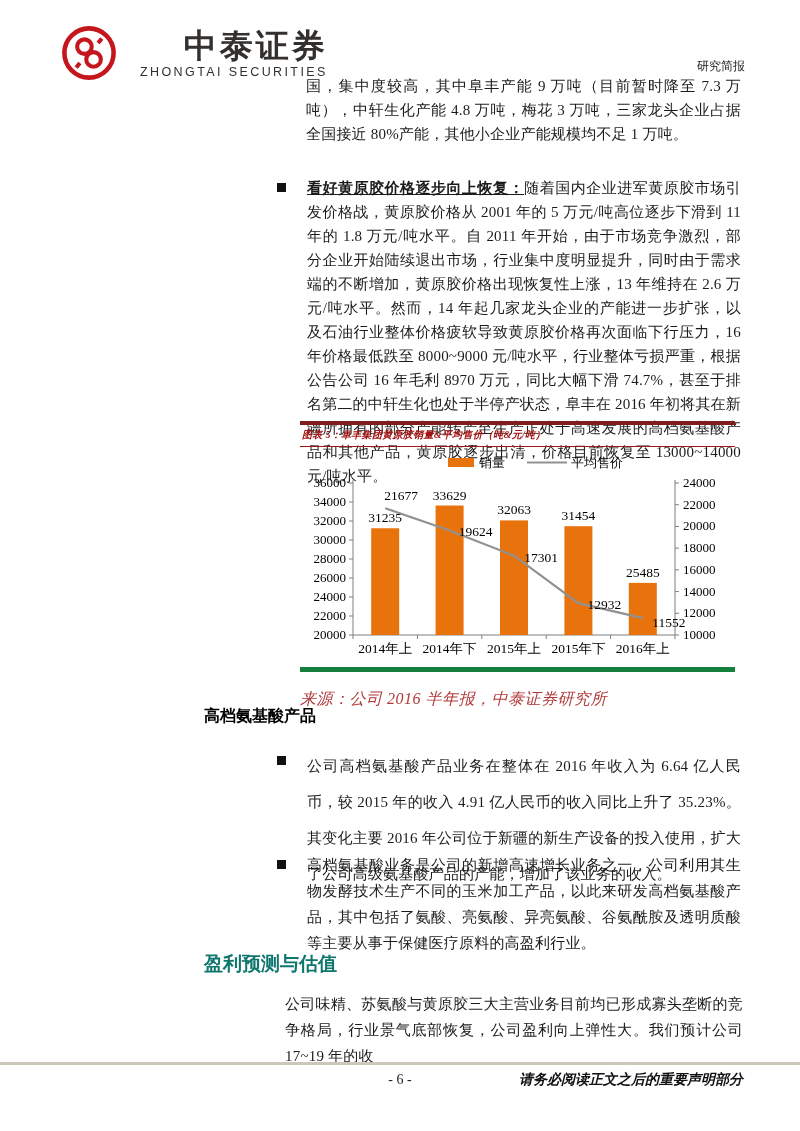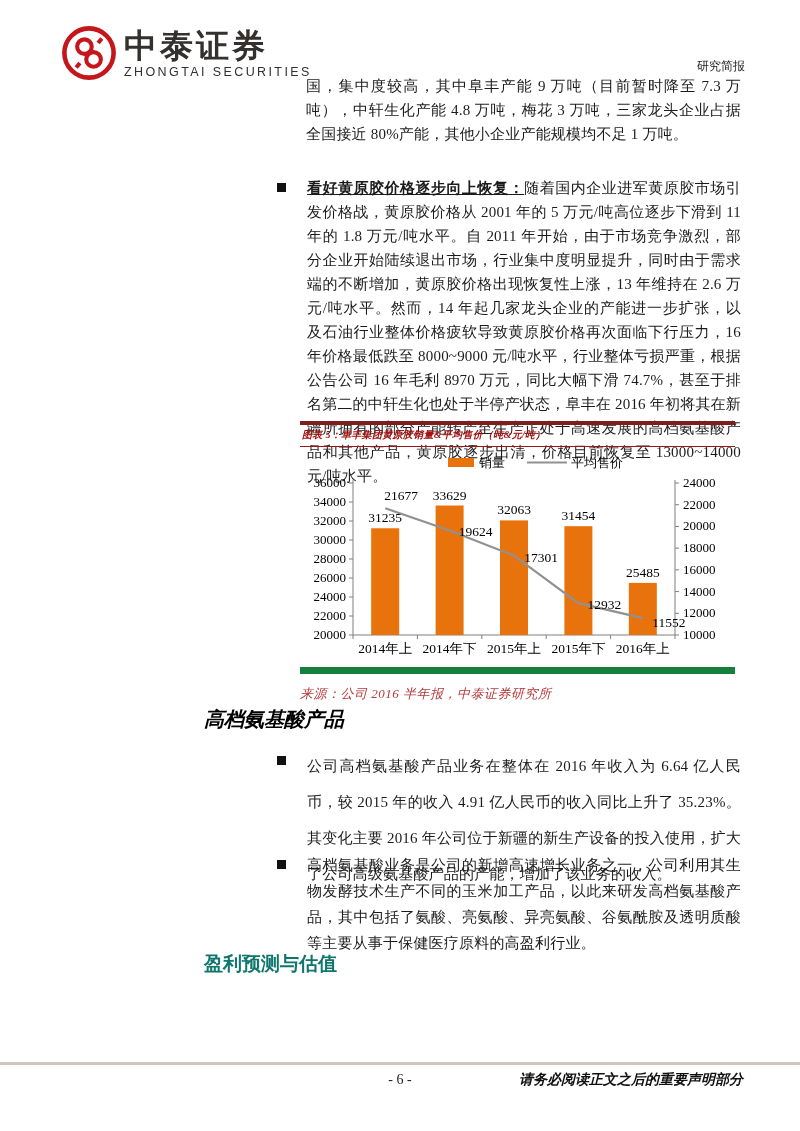--- a/index.html
+++ b/index.html
@@ -2,51 +2,51 @@
 <html><head>
 <meta charset="utf-8">
 <style>
   html,body{margin:0;padding:0;background:#ffffff;}
   .page{position:relative;width:800px;height:1131px;background:#ffffff;overflow:hidden;
         font-family:"Liberation Serif","DejaVu Serif",serif;color:#1b1b1b;}
 
   
   .logo{position:absolute;left:58px;top:22px;display:flex;align-items:center;}
   .logo-mark{width:62px;height:62px;}
-  .logo-text{margin-left:4px;}
+  .logo-text{margin-left:20px;text-align:right;}
   .logo-cn{font-family:"Liberation Sans","DejaVu Sans",sans-serif;font-weight:bold;
            font-size:33px;line-height:36px;color:#33302e;letter-spacing:3px;}
   .logo-en{font-family:"Liberation Sans","DejaVu Sans",sans-serif;font-weight:normal;
            font-size:12.5px;color:#33302e;letter-spacing:2.4px;margin-top:1px;}
   .doc-type{position:absolute;right:55px;top:58px;font-size:12px;color:#222;}
 
   
   .para{position:absolute;font-size:15px;text-align:justify;letter-spacing:0.2px;}
   .intro{left:306px;top:74px;width:435px;line-height:24px;}
   .b1{left:307px;top:176px;width:434px;line-height:24px;}
   .b2{left:307px;top:748px;width:434px;line-height:36px;}
   .b3{left:307px;top:852px;width:434px;line-height:26px;}
   .lead{font-weight:bold;text-decoration:underline;}
   .bullet{position:absolute;width:9px;height:9px;background:#111;}
   .bullet.q1{left:277px;top:183px;}
   .bullet.q2{left:277px;top:756px;}
   .bullet.q3{left:277px;top:860px;}
 
-  .h-sub{position:absolute;left:204px;top:706px;font-size:20px;font-weight:bold;color:#000;font-style:italic;}
+  .h-sub{position:absolute;left:204px;top:706px;font-size:16px;font-weight:bold;color:#000;}
   .h-sec{position:absolute;left:204px;top:951px;font-size:19px;font-weight:bold;color:#0f766e;}
   .closing{left:285px;top:991px;width:458px;line-height:26px;}
 
   
   .figure{position:absolute;left:300px;top:421px;width:435px;}
   .fig-title{border-top:4px solid #7f1d1d;border-bottom:1px solid #a21313;
              padding:3px 2px 4px 2px;color:#a21313;font-weight:bold;font-style:italic;
              font-size:10px;letter-spacing:0.3px;}
   .fig-chart{display:block;margin-top:3px;}
-  .fig-source{margin-top:5px;border-top:7px solid #15803d;padding-top:11px;
-              color:#b23a3a;font-style:italic;font-size:13px;letter-spacing:0.5px;}
+  .fig-source{margin-top:5px;border-top:5px solid #15803d;padding-top:17px;
+              color:#b23a3a;font-style:italic;font-size:16px;letter-spacing:0.5px;}
 
   
   .footer-rule{position:absolute;left:0;top:1062px;width:800px;height:3px;background:#ccc7ba;}
   .page-num{position:absolute;left:0;top:1072px;width:800px;text-align:center;font-size:14px;color:#222;}
   .footer-notice{position:absolute;right:57px;top:1071px;font-size:14px;font-weight:bold;
                  font-style:italic;color:#111;}
 </style>
 </head>
 <body>
 
@@ -147,18 +147,19 @@
     <div class="fig-source">来源：公司 2016 半年报，中泰证券研究所</div>
   </div>
 
   <div class="h-sub">高档氨基酸产品</div>
   <span class="bullet q2"></span>
   <div class="para b2">公司高档氨基酸产品业务在整体在 2016 年收入为 6.64 亿人民币，较 2015 年的收入 4.91 亿人民币的收入同比上升了 35.23%。其变化主要 2016 年公司位于新疆的新生产设备的投入使用，扩大了公司高级氨基酸产品的产能，增加了该业务的收入。</div>
   <span class="bullet q3"></span>
   <div class="para b3">高档氨基酸业务是公司的新增高速增长业务之一，公司利用其生物发酵技术生产不同的玉米加工产品，以此来研发高档氨基酸产品，其中包括了氨酸、亮氨酸、异亮氨酸、谷氨酰胺及透明质酸等主要从事于保健医疗原料的高盈利行业。</div>
 
   <div class="h-sec">盈利预测与估值</div>
+  <div class="para closing">公司味精、苏氨酸与黄原胶三大主营业务目前均已形成寡头垄断的竞争格局，行业景气底部恢复，公司盈利向上弹性大。我们预计公司 17~19 年的收</div>
 
   <div class="footer-rule"></div>
   <div class="page-num">- 6 -</div>
   <div class="footer-notice">请务必阅读正文之后的重要声明部分</div>
 
 </div>
 
 </body></html>

